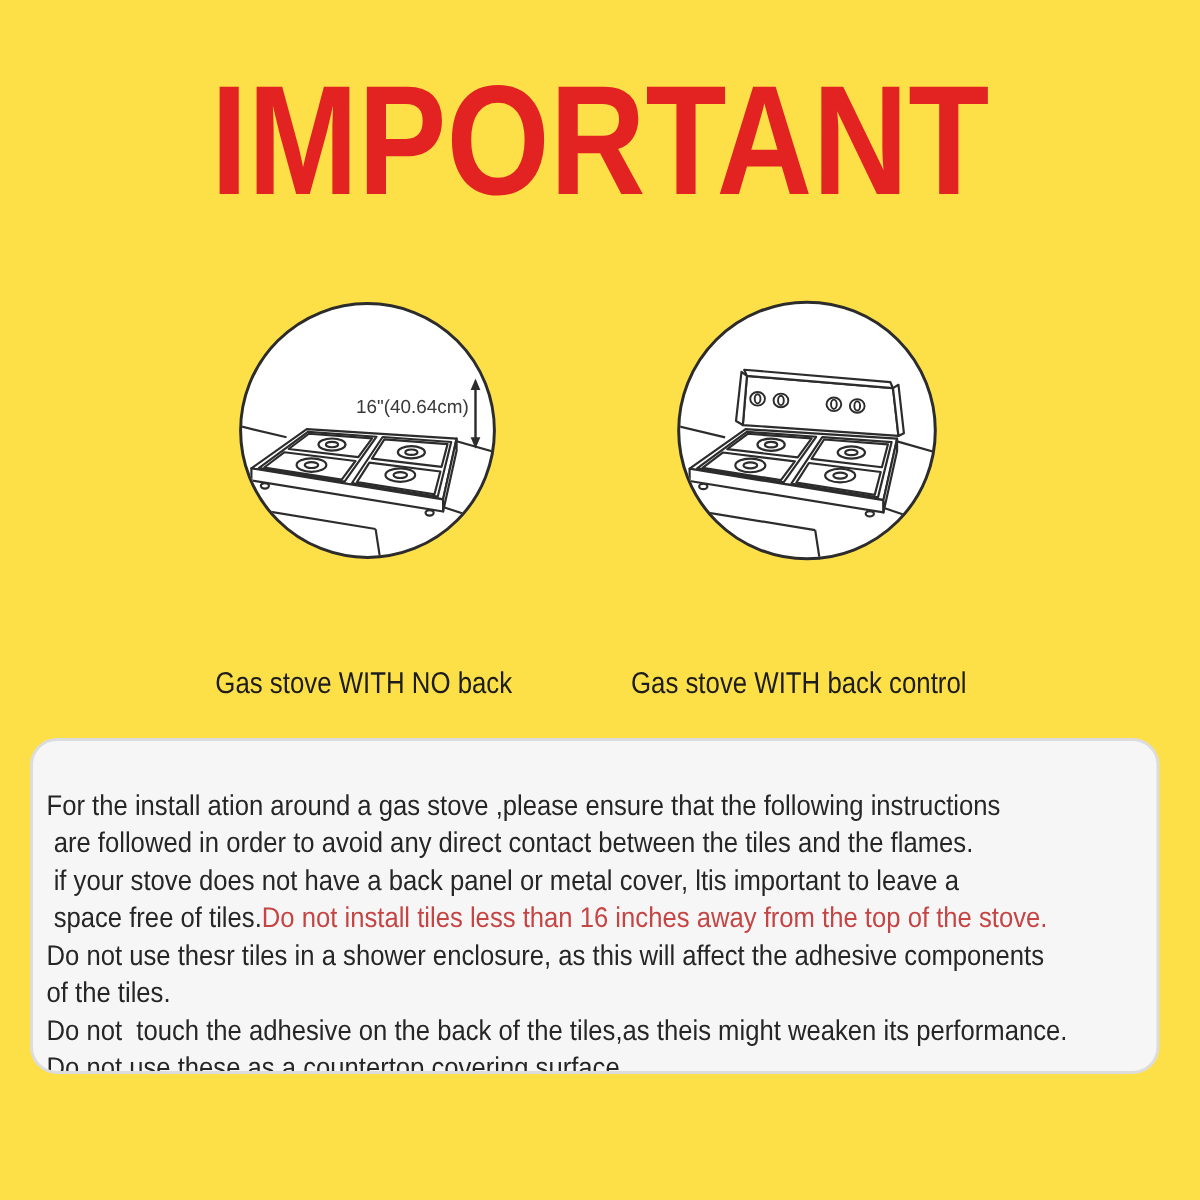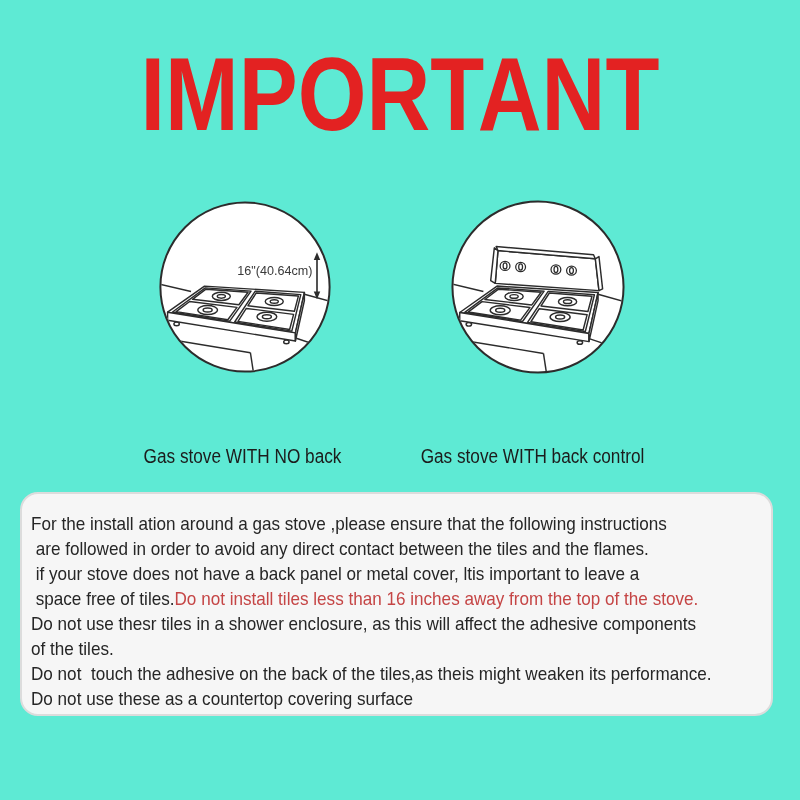--- a/index.html
+++ b/index.html
@@ -1,17 +1,17 @@
 <!DOCTYPE html>
 <html><head>
 <meta charset="utf-8">
 <style>
   html,body{margin:0;padding:0;background:#ffffff;}
   .page{
-    position:relative;width:800px;height:800px;background:#5eead4;
+    position:relative;width:800px;height:800px;background:#fde047;
     font-family:"Liberation Sans",sans-serif;overflow:hidden;
   }
   .page-title{
     position:absolute;top:42px;left:0;width:800px;margin:0;
     text-align:center;font-size:104px;font-weight:700;line-height:104px;
     color:#e32222;letter-spacing:0;transform:scaleX(0.85);transform-origin:50% 50%;
     white-space:pre;
   }
   .fig-svg{position:absolute;}
   .fig-svg.left{left:155px;top:197px;}
@@ -20,21 +20,21 @@
   .caption{
     position:absolute;top:388px;width:275px;text-align:center;
     font-size:20px;line-height:27.5px;color:#1c1c1c;
     transform:scaleX(0.86);transform-origin:50% 0;white-space:pre;
   }
   .caption.left{left:105px;}
   .caption.right{left:395px;}
   .notice{
     position:absolute;left:20px;top:492px;width:753px;height:224px;
     box-sizing:border-box;border:2px solid #dcdcdc;border-radius:18px;
-    background:#f6f6f6;padding:17px 0 0 9px;overflow:hidden;
+    background:#f6f6f6;padding:31px 0 0 9px;overflow:hidden;
   }
   .notice-text{
     transform:scaleX(0.9);transform-origin:0 0;
     color:#262626;font-size:19px;line-height:25px;
   }
   .nline{white-space:pre;}
   .warn{color:#c54545;}
 </style>
 </head>
 <body>

